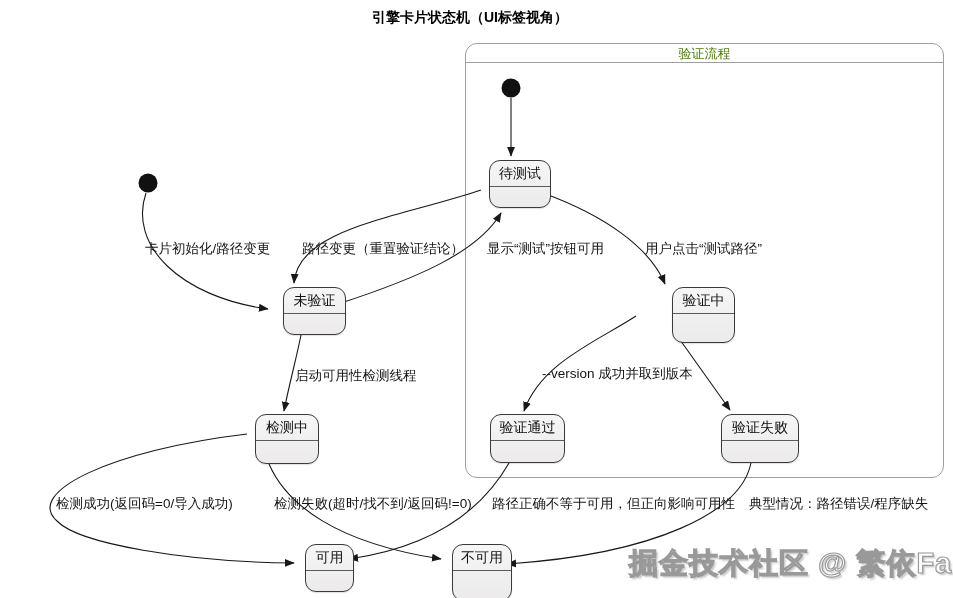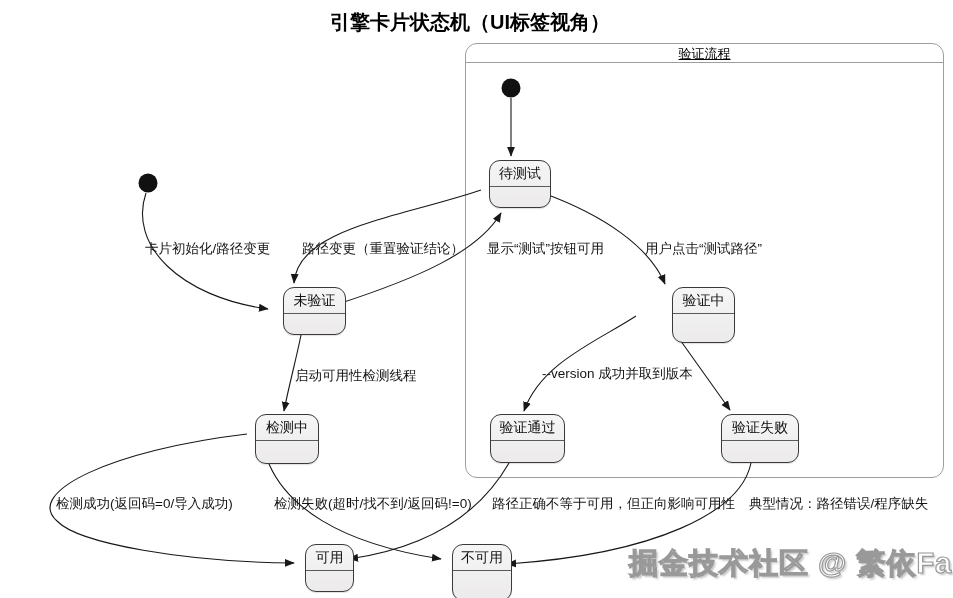--- a/index.html
+++ b/index.html
@@ -2,31 +2,31 @@
 <html><head>
 <meta charset="utf-8">
 <style>
   html,body { margin:0; padding:0; background:#ffffff; }
   .canvas {
     position:relative; width:953px; height:598px; background:#ffffff;
     font-family:"Liberation Sans", sans-serif; overflow:hidden;
   }
   .diagram-title {
     position:absolute; left:470px; top:9px; transform:translateX(-50%);
-    font-size:20px; font-weight:bold; color:#000; white-space:nowrap;
+    font-size:14px; font-weight:bold; color:#000; white-space:nowrap;
   }
   .frame {
     position:absolute; left:465px; top:43px; width:479px; height:435px;
     border:1.3px solid #9e9e9e; border-radius:12px; box-sizing:border-box;
     background:transparent;
   }
   .frame-titlebar {
     height:17px; border-bottom:1.3px solid #9e9e9e;
     display:flex; align-items:center; justify-content:center;
-    font-size:13px; color:#000000; padding-top:1px;text-decoration:underline;
+    font-size:13px; color:#4d7c0f; padding-top:1px;
   }
   svg.edges { position:absolute; left:0; top:0; }
   .state {
     position:absolute; box-sizing:border-box;
     border:1.4px solid #3a3a3a; border-radius:11px;
     background:linear-gradient(180deg,#f6f6f6 0%,#eceaea 100%);
     display:flex; flex-direction:column;
     box-shadow:0 1px 1px rgba(0,0,0,0.12);
     margin-left:8px;
   }

